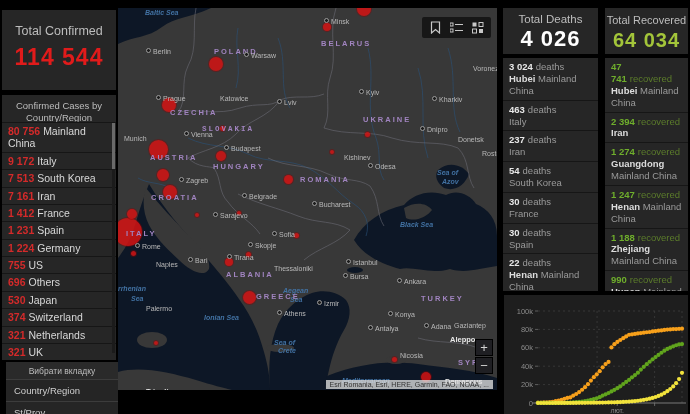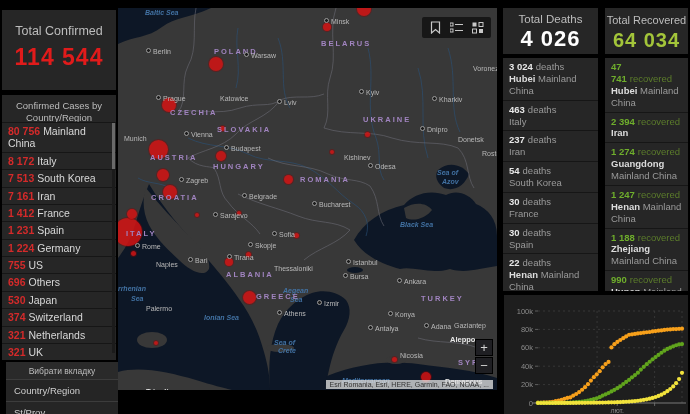--- a/index.html
+++ b/index.html
@@ -90,21 +90,21 @@
     <div class="big-red">114 544</div>
   </section>
 
   <section class="panel confirmed-list">
     <div class="list-header">
       <span>Confirmed Cases by</span><br>
       <span>Country/Region</span>
     </div>
     <div class="country-rows" id="country-rows">
         <div class="crow"><span class="cnt">80 756</span><span class="nm">Mainland China</span></div>
-        <div class="crow"><span class="cnt">8 172</span><span class="nm">Italy</span></div>
+        <div class="crow"><span class="cnt">9 172</span><span class="nm">Italy</span></div>
         <div class="crow"><span class="cnt">7 513</span><span class="nm">South Korea</span></div>
         <div class="crow"><span class="cnt">7 161</span><span class="nm">Iran</span></div>
         <div class="crow"><span class="cnt">1 412</span><span class="nm">France</span></div>
         <div class="crow"><span class="cnt">1 231</span><span class="nm">Spain</span></div>
         <div class="crow"><span class="cnt">1 224</span><span class="nm">Germany</span></div>
         <div class="crow"><span class="cnt">755</span><span class="nm">US</span></div>
         <div class="crow"><span class="cnt">696</span><span class="nm">Others</span></div>
         <div class="crow"><span class="cnt">530</span><span class="nm">Japan</span></div>
         <div class="crow"><span class="cnt">374</span><span class="nm">Switzerland</span></div>
         <div class="crow"><span class="cnt">321</span><span class="nm">Netherlands</span></div>
@@ -205,21 +205,21 @@
         <div class="lbl sea" style="left: 86px; top: 306px;">Ionian Sea</div>
         <div class="lbl sea" style="left: -8px; top: 277px;">Tyrrhenian</div>
         <div class="lbl sea" style="left: 13px; top: 287px;">Sea</div>
         <div class="lbl sea" style="left: 156px; top: 331px;">Sea of</div>
         <div class="lbl sea" style="left: 160px; top: 339px;">Crete</div>
         <div class="lbl sea" style="left: 224px; top: 369px;">Mediterranean</div>
         <div class="lbl country" style="left: 96px; top: 40px;">POLAND</div>
         <div class="lbl country" style="left: 203px; top: 32px;">BELARUS</div>
         <div class="lbl country" style="left: 245px; top: 108px;">UKRAINE</div>
         <div class="lbl country" style="left: 52px; top: 101px;">CZECHIA</div>
-        <div class="lbl country" style="left: 99px; top: 118px;">SLOVAKIA</div>
+        <div class="lbl country" style="left: 84px; top: 118px; font-family: Liberation Mono, monospace;">SLOVAKIA</div>
         <div class="lbl country" style="left: 32px; top: 146px;">AUSTRIA</div>
         <div class="lbl country" style="left: 95px; top: 155px;">HUNGARY</div>
         <div class="lbl country" style="left: 33px; top: 186px;">CROATIA</div>
         <div class="lbl country" style="left: 182px; top: 168px;">ROMANIA</div>
         <div class="lbl country" style="left: 108px; top: 263px;">ALBANIA</div>
         <div class="lbl country" style="left: 138px; top: 285px;">GREECE</div>
         <div class="lbl country" style="left: 303px; top: 287px;">TURKEY</div>
         <div class="lbl country" style="left: 340px; top: 351px;">SYRIA</div>
         <div class="lbl country" style="left: 8px; top: 222px;">ITALY</div>
         <div class="lbl city" style="left: 206px; top: 10px;"><span class="citydot"></span>Minsk</div>

